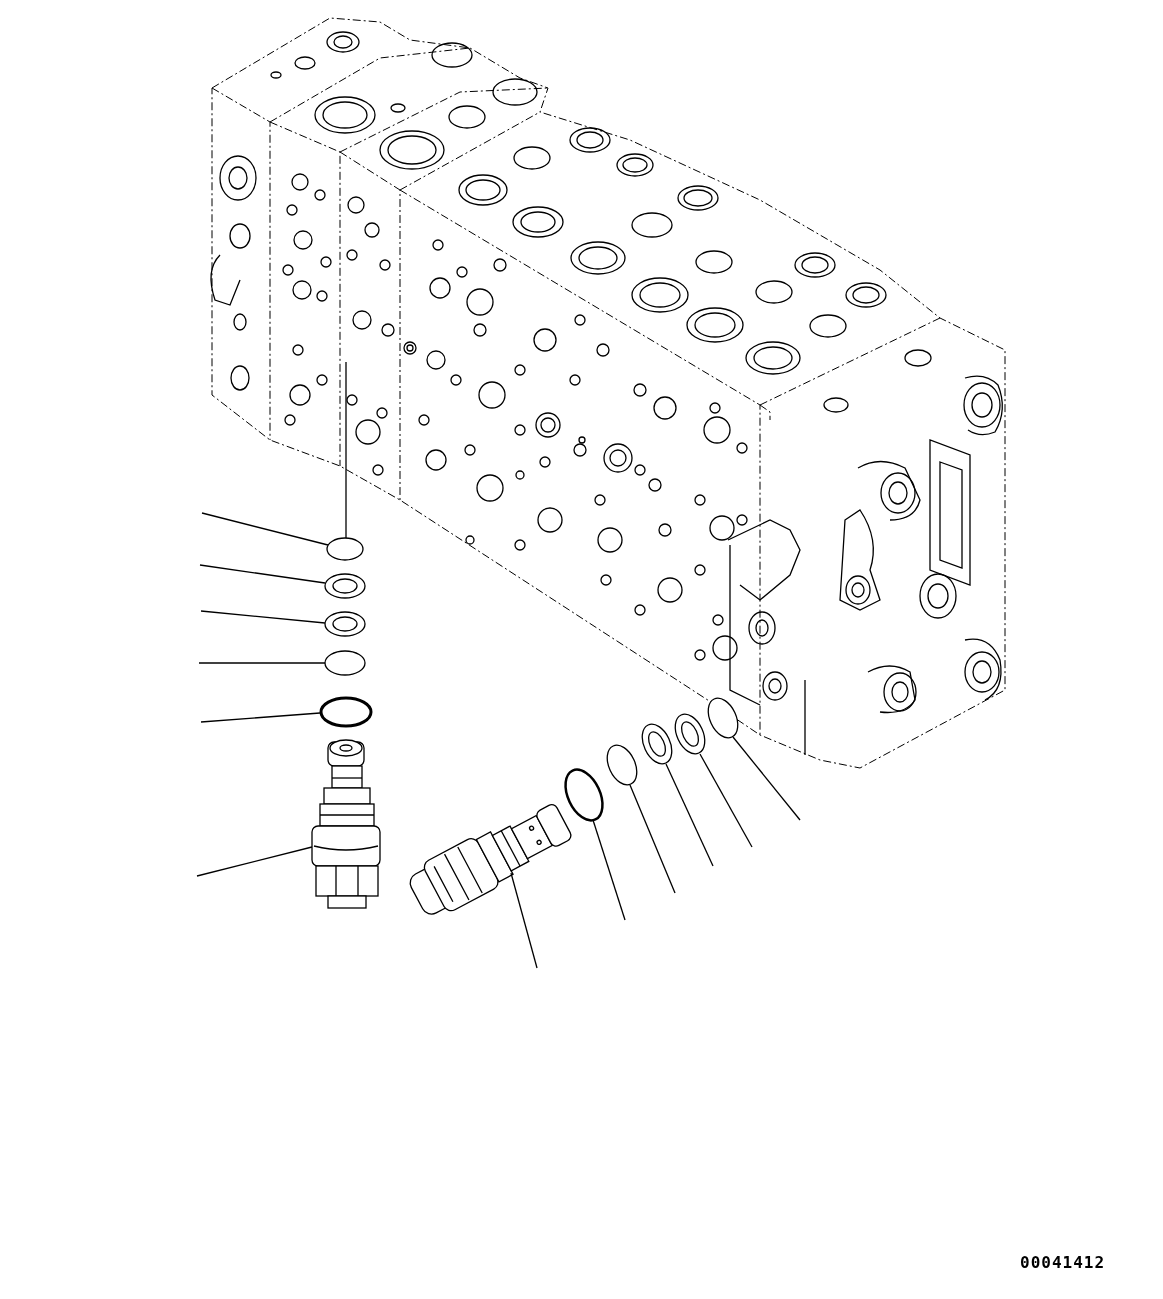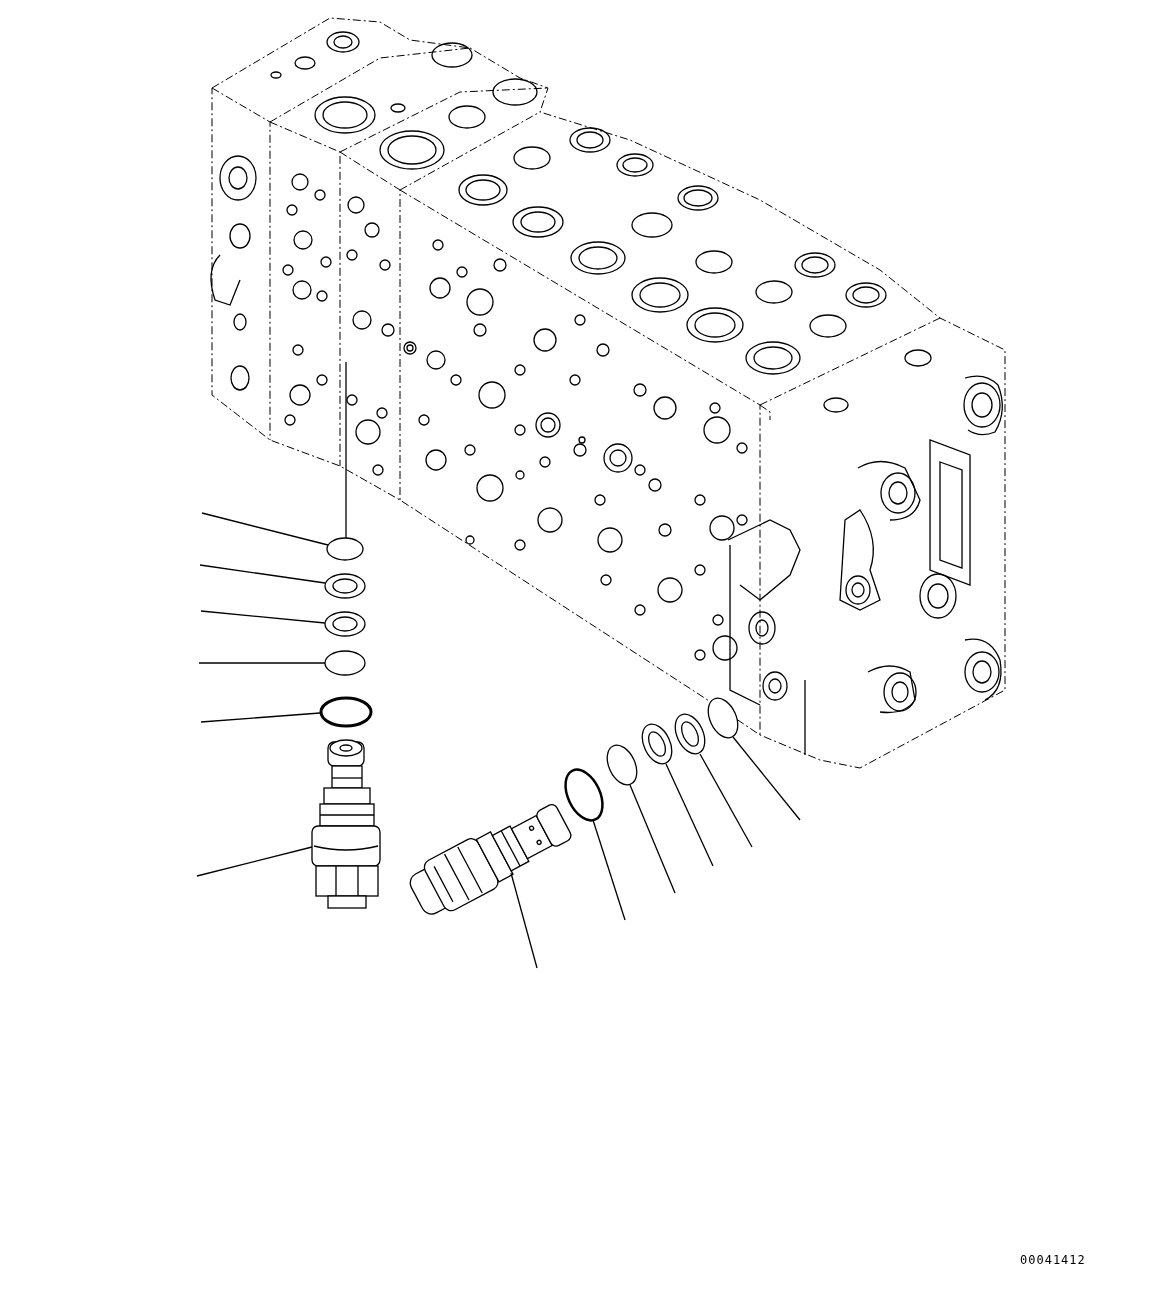--- a/index.html
+++ b/index.html
@@ -1,18 +1,18 @@
 <!DOCTYPE html>
 <html><head>
 <meta charset="utf-8">
 <style>
   html, body { margin:0; padding:0; background:#ffffff; }
   body { width:1163px; height:1299px; position:relative; overflow:hidden; font-family:"DejaVu Sans Mono", monospace; }
   #diagram { position:absolute; left:0; top:0; }
-  .drawing-number { position:absolute; left:1020px; top:1253px; font-size:12px; color:#000; letter-spacing:1px; font-family:"DejaVu Sans Mono", monospace; }
+  .drawing-number { position:absolute; left:1020px; top:1253px; font-size:16px; color:#000; letter-spacing:1px; font-family:"DejaVu Sans Mono", monospace;font-weight:bold; }
   .ln { stroke:#000; fill:none; stroke-width:1.3; }
   .dash { stroke:#000; fill:none; stroke-width:1; stroke-dasharray:8 3 2 3; }
   .thick { stroke:#000; fill:none; stroke-width:3; }
   .wf { fill:#fff; stroke:#000; stroke-width:1.3; }
 </style>
 </head>
 <body>
 
 <svg id="diagram" width="1163" height="1299" viewBox="0 0 1163 1299" xmlns="http://www.w3.org/2000/svg">
 

